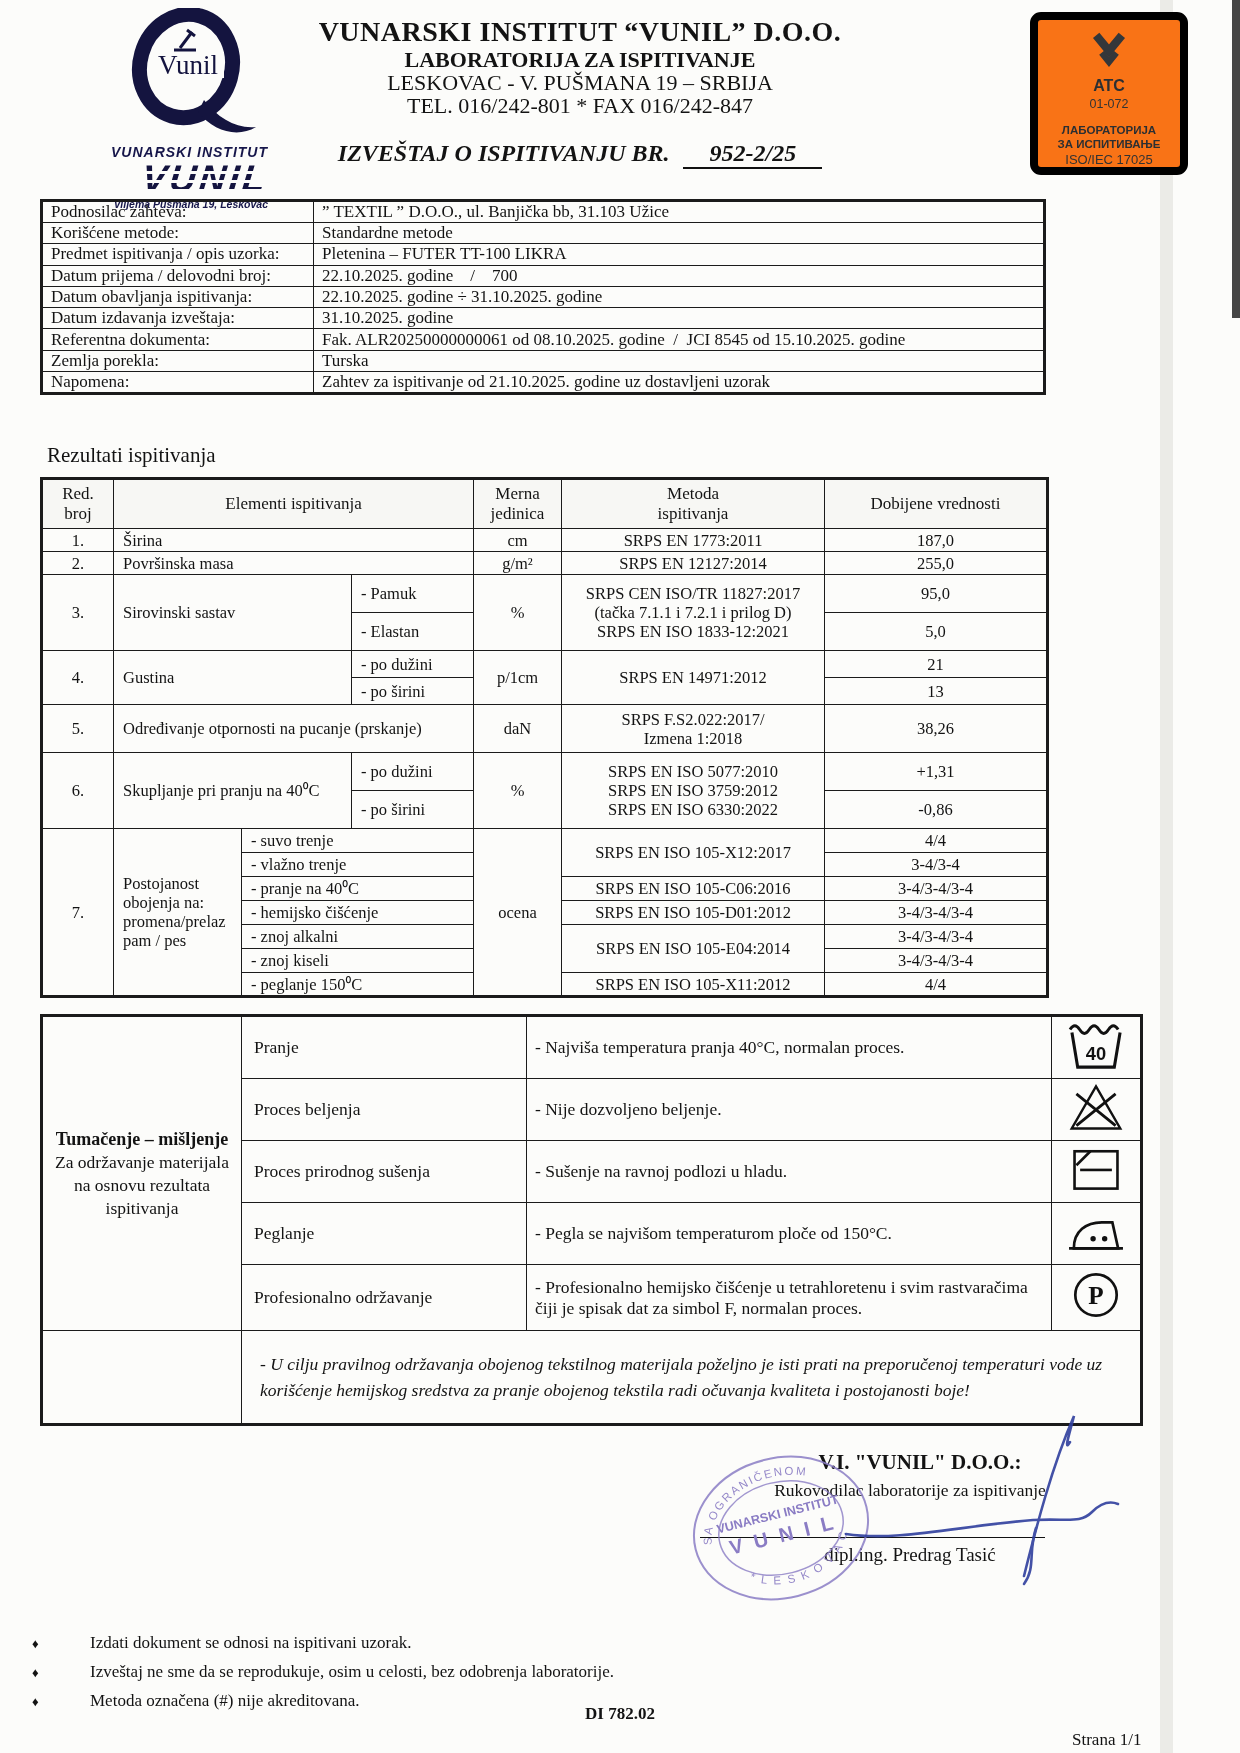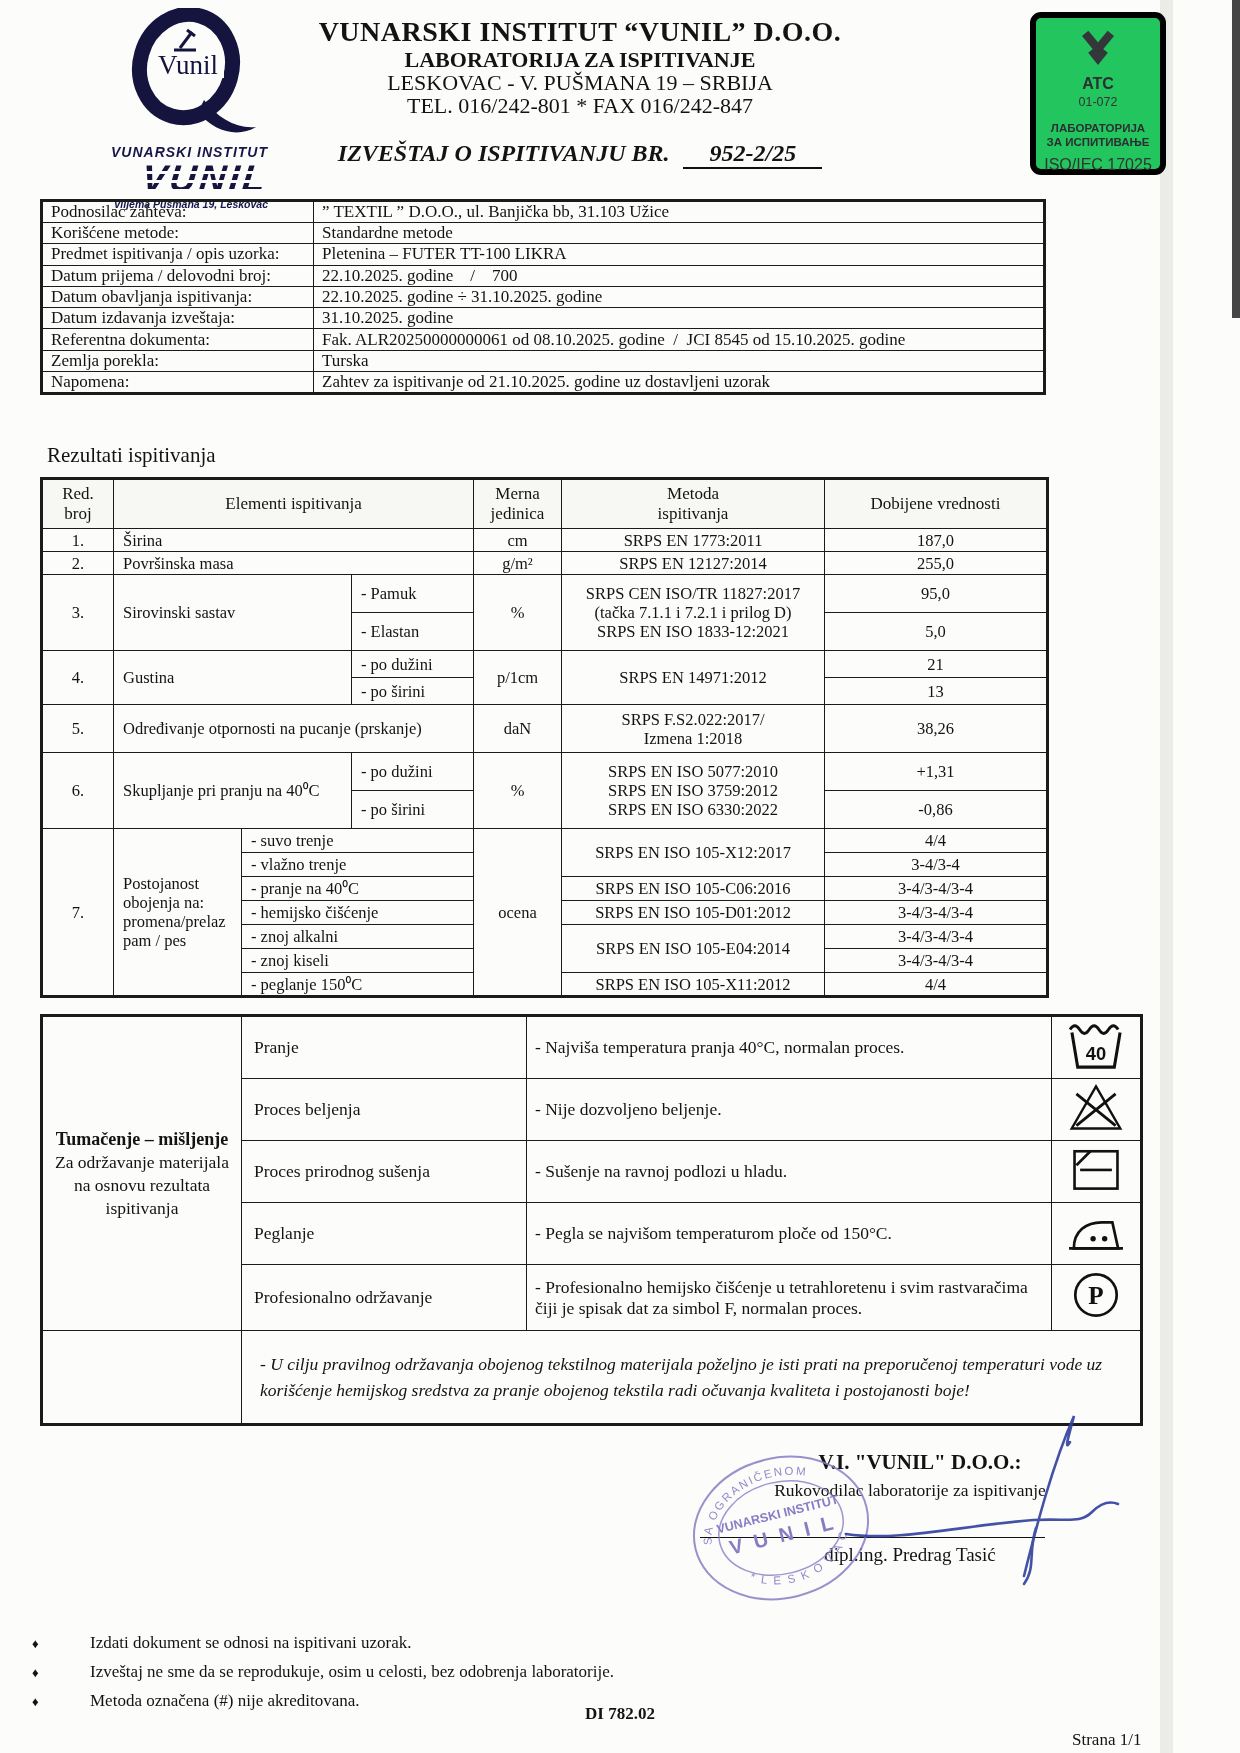--- a/index.html
+++ b/index.html
@@ -21,25 +21,25 @@
   .vunil-mark .stripe { position:absolute; left:-4px; right:-4px; height:2.5px; background:#fcfcfa; }
   .vunil-addr { font-family:"Liberation Sans",sans-serif; font-style:italic; font-weight:bold; font-size:10.5px; color:#16164a; margin-top:1px; }
 
   .head-center { position:absolute; left:270px; top:16px; width:620px; text-align:center; }
   .org-name { font-size:28px; font-weight:bold; letter-spacing:0.5px; }
   .org-line { font-size:22px; line-height:23px; }
   .org-line.b { font-weight:bold; }
   .report-line { margin-top:23px; font-size:24px; font-weight:bold; font-style:italic; }
   .report-no { border-bottom:2.5px solid #111; padding:0 26px 1px 26px; margin-left:14px; }
 
-  .badge { position:absolute; left:1030px; top:12px; width:136px; height:163px; border:6px solid #000000; border-radius:11px; text-align:center; font-family:"Liberation Sans",sans-serif; padding-top:8px; background:#22c55e; }
+  .badge { position:absolute; left:1030px; top:12px; width:158px; height:163px; border:8px solid #000000; border-radius:11px; text-align:center; font-family:"Liberation Sans",sans-serif; padding-top:8px; background:#f97316; }
   .badge .abbr { font-size:16px; font-weight:bold; color:#2c2f32; margin-top:1px; }
   .badge .code { font-size:12.5px; color:#333; margin-top:2px; }
   .badge .cy { font-size:11.5px; font-weight:bold; color:#2c2f32; line-height:14px; margin-top:12px; }
-  .badge .iso { font-size:16px; color:#333; margin-top:7px; }
+  .badge .iso { font-size:13px; color:#333; margin-top:1px; }
 
   
   table { border-collapse:collapse; }
   td, th { border:1px solid #1b1b1b; }
 
   .info { position:absolute; left:40px; top:199px; width:1006px; border:3px solid #1b1b1b; table-layout:fixed; }
   .info td { font-size:17px; height:21.3px; padding:0 8px; white-space:pre-wrap; overflow:hidden; }
   .info td.lbl { width:272px; }
 
   .res-heading { position:absolute; left:47px; top:443px; font-size:21px; }

